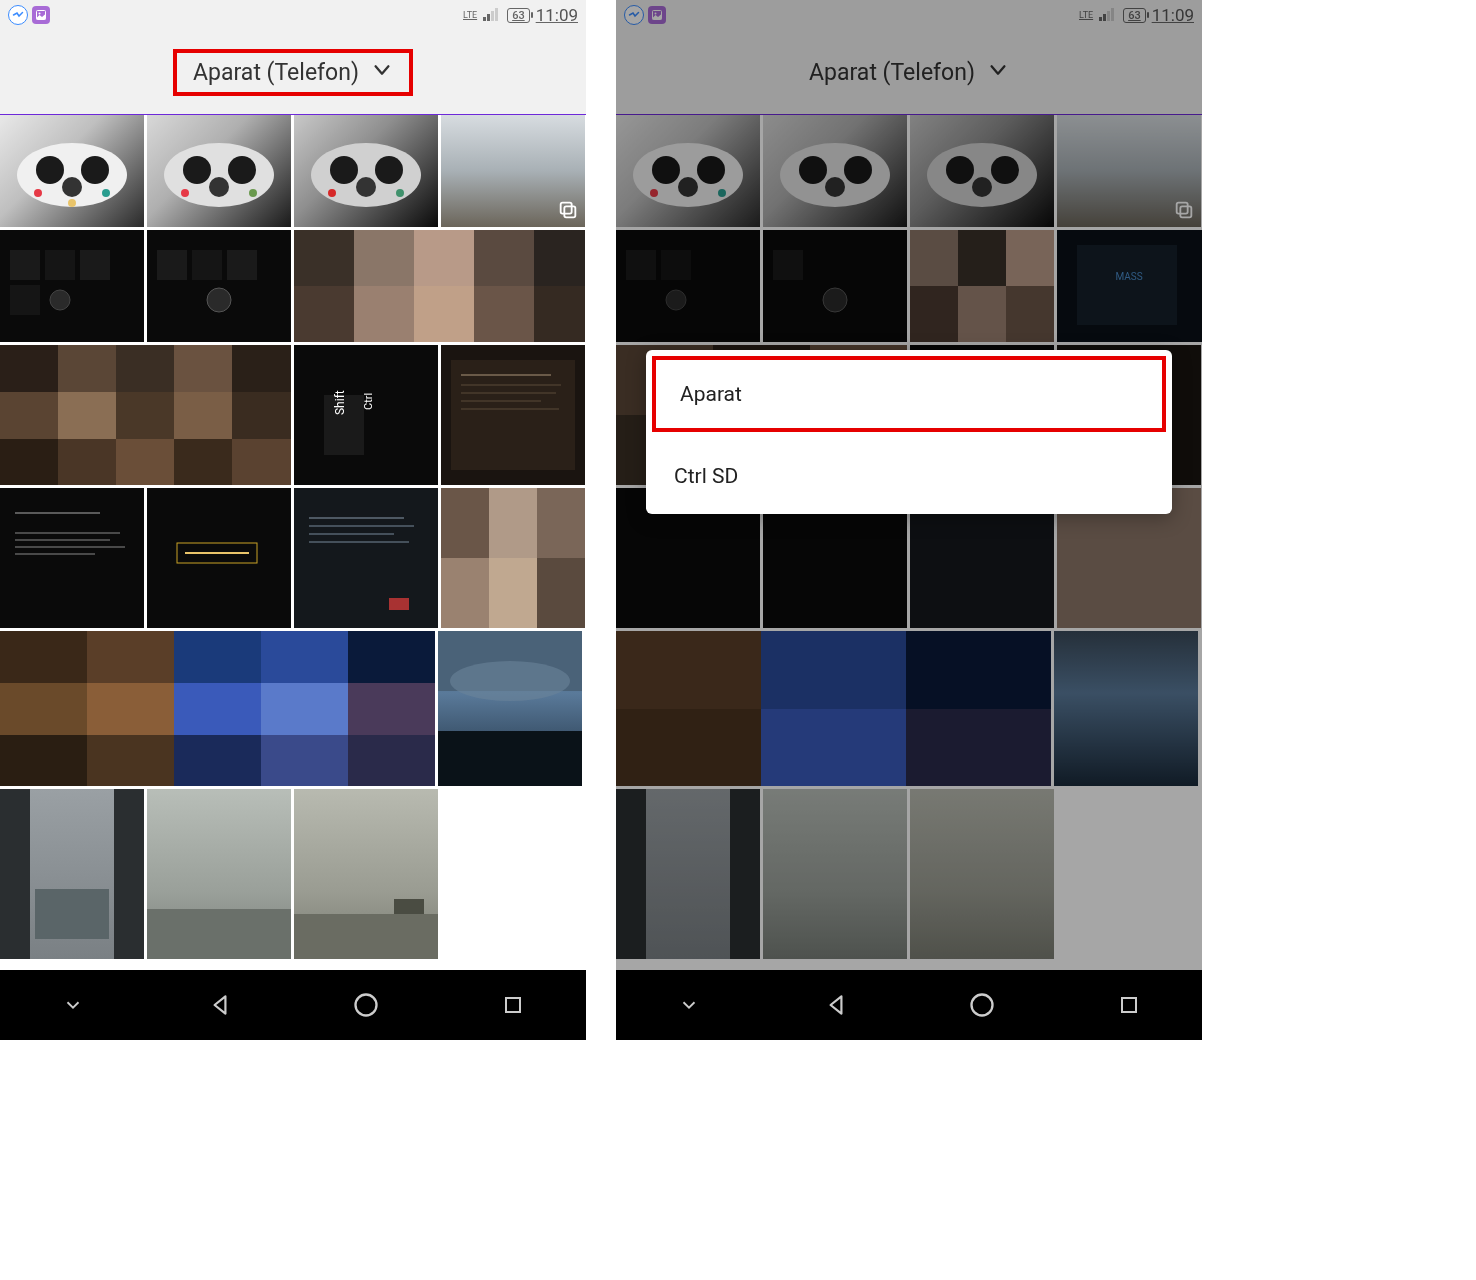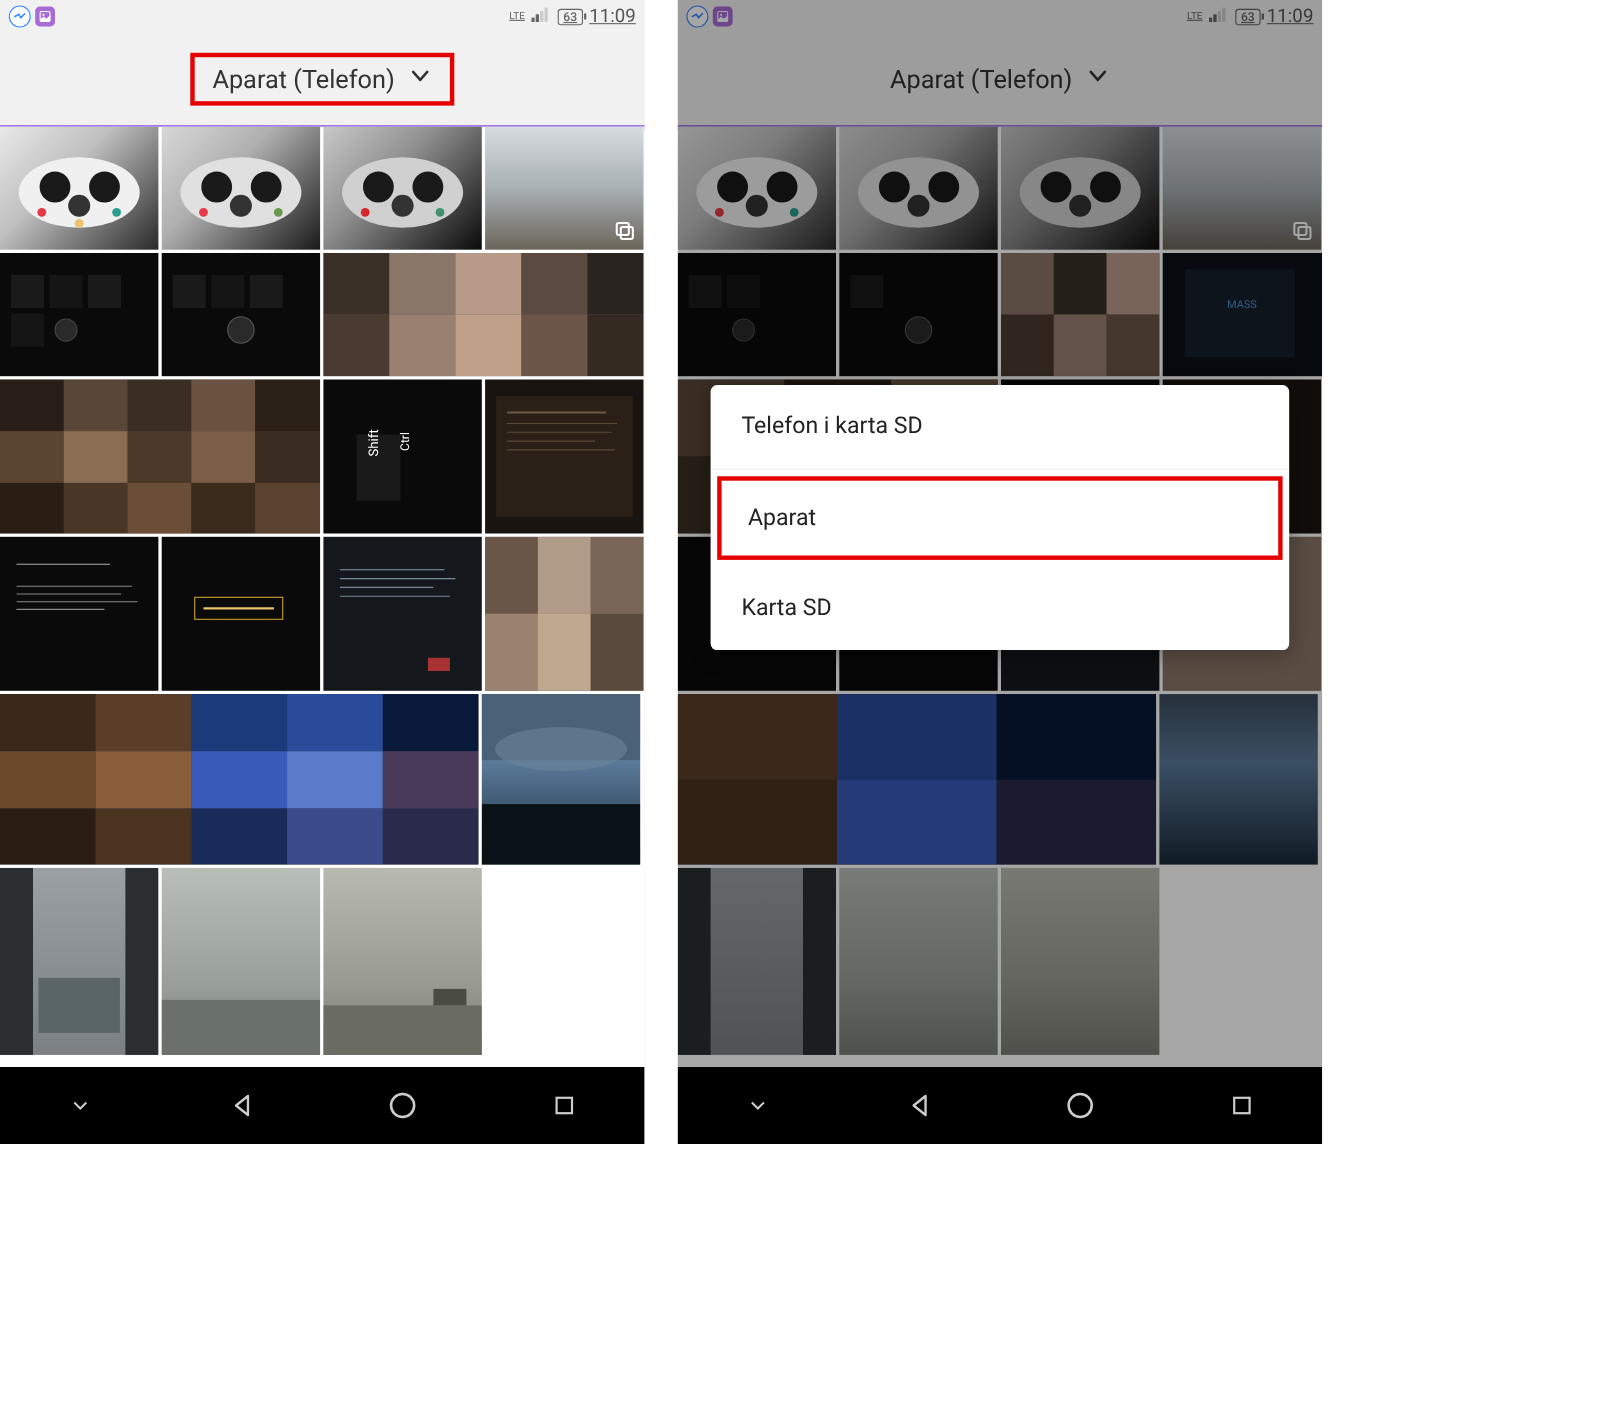--- a/index.html
+++ b/index.html
@@ -540,28 +540,25 @@
           </svg>
       </div>
       <div class="thumb" style="width:144px;height:170px;background:linear-gradient(180deg,#b8beb8 0%,#9aa09a 60%,#787e78 100%);"></div>
       <div class="thumb" style="width:144px;height:170px;background:linear-gradient(180deg,#b8bab0 0%,#9a9c92 60%,#7a7c72 100%);"></div>
     </div>
   </div>
 
   <div class="dim-overlay" style="bottom:70px;"></div>
 
   <div class="menu">
-    <div class="menu-item">
-      <span>Telefon i karta SD</span>
-    </div>
     <div class="menu-item highlight">
       <span>Aparat</span>
     </div>
     <div class="menu-item">
-      <span>Karta SD</span>
+      <span>Ctrl SD</span>
     </div>
   </div>
 
   <div class="navbar">
     <div class="nav-btn">
       <svg width="22" height="22" viewBox="0 0 24 24">
           <path d="M6 9 L12 15 L18 9" stroke="#ccc" stroke-width="2" fill="none"></path>
         </svg>
     </div>
     <div class="nav-btn">

